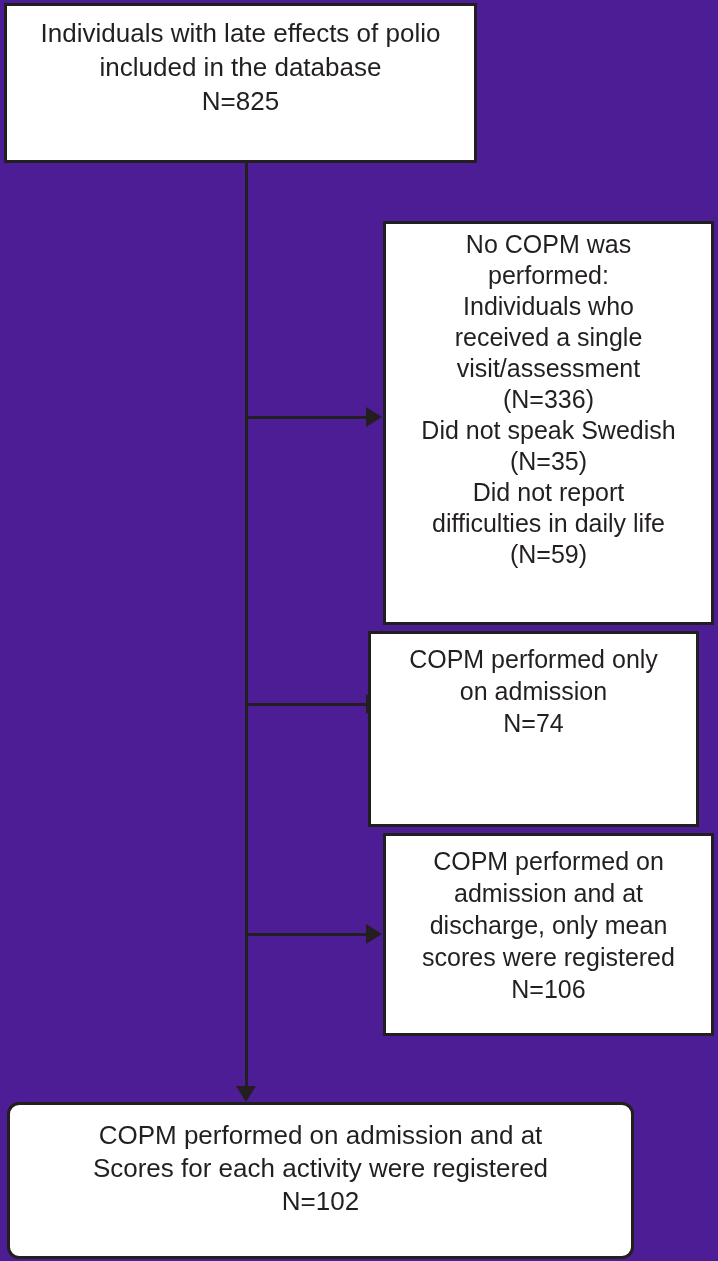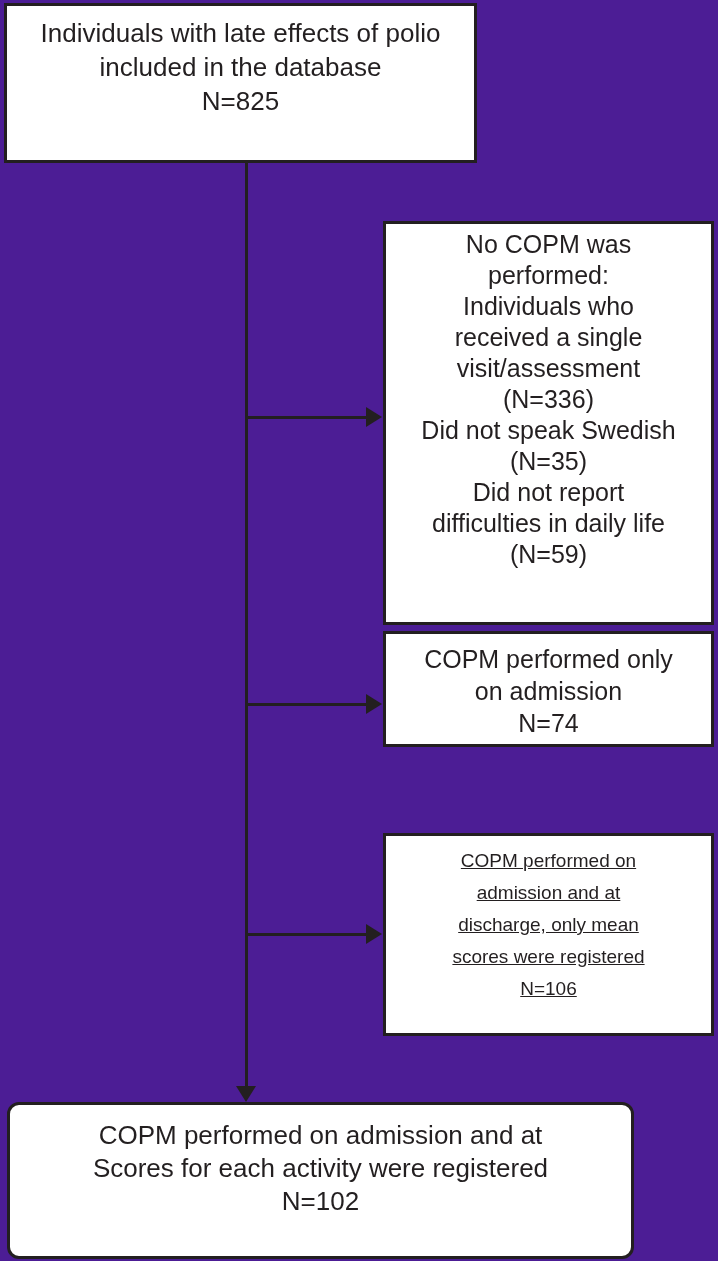--- a/index.html
+++ b/index.html
@@ -31,28 +31,28 @@
     left: 4px; top: 3px; width: 473px; height: 160px;
     padding-top: 10px;
     font-size: 26px; line-height: 34px;
   }
   .box-excluded {
     left: 383px; top: 221px; width: 331px; height: 404px;
     padding-top: 5px;
     font-size: 25px; line-height: 31px;
   }
   .box-admission {
-    left: 383px; top: 631px; width: 331px; height: 116px;
+    left: 368px; top: 631px; width: 331px; height: 196px;
     padding-top: 9px;
     font-size: 25px; line-height: 32px;
   }
   .box-mean {
     left: 383px; top: 833px; width: 331px; height: 203px;
     padding-top: 9px;
-    font-size: 19px; line-height: 32px; text-decoration: underline;
+    font-size: 25px; line-height: 32px;
   }
   .box-final {
     left: 7px; top: 1102px; width: 627px; height: 157px;
     padding-top: 14px;
     font-size: 26px; line-height: 33px; border-radius: 12px;
   }
   
   .stem {
     position: absolute;
     background: #231f20;

